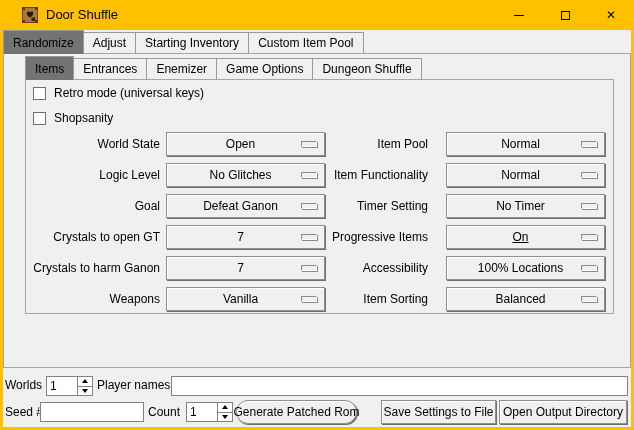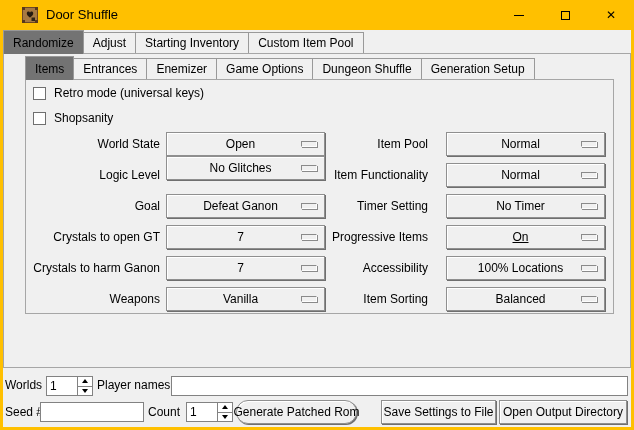--- a/index.html
+++ b/index.html
@@ -122,41 +122,40 @@
     <div class="tab">Custom Item Pool</div>
   </div>
   <div class="panel panel-outer"></div>
 
   <div class="tabbar tabbar-inner">
     <div class="tab active">Items</div>
     <div class="tab">Entrances</div>
     <div class="tab">Enemizer</div>
     <div class="tab">Game Options</div>
     <div class="tab">Dungeon Shuffle</div>
-    <div class="tab">Generation Setup</div>
   </div>
   <div class="panel panel-inner"></div>
 
   <div class="cb-row" style="top:85px;">
     <div class="cb-box"></div>
     <span>Retro mode (universal keys)</span>
   </div>
   <div class="cb-row" style="top:110px;">
     <div class="cb-box"></div>
     <span>Shopsanity</span>
   </div>
 
   <span class="opt-label lft" style="top:132px;">World State</span>
   <div class="opt-btn raised lft" style="top:132px;">
     <span class="opt-value">Open</span>
     <span class="menu-indicator"></span>
   </div>
 
   <span class="opt-label lft" style="top:163px;">Logic Level</span>
-  <div class="opt-btn raised lft" style="top:156px;">
+  <div class="opt-btn raised lft" style="top:163px;">
     <span class="opt-value">No Glitches</span>
     <span class="menu-indicator"></span>
   </div>
 
   <span class="opt-label lft" style="top:194px;">Goal</span>
   <div class="opt-btn raised lft" style="top:194px;">
     <span class="opt-value">Defeat Ganon</span>
     <span class="menu-indicator"></span>
   </div>
 

